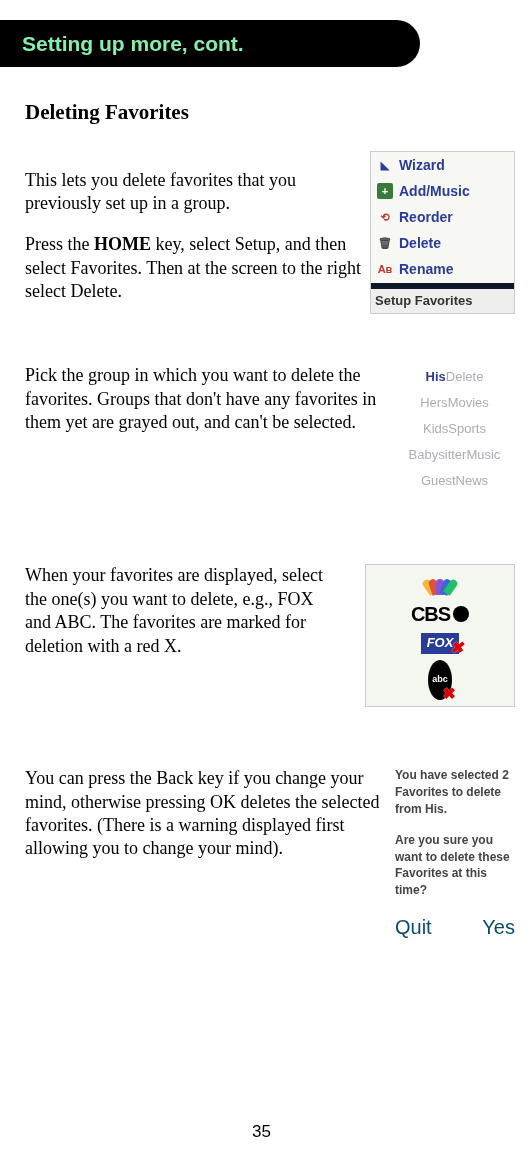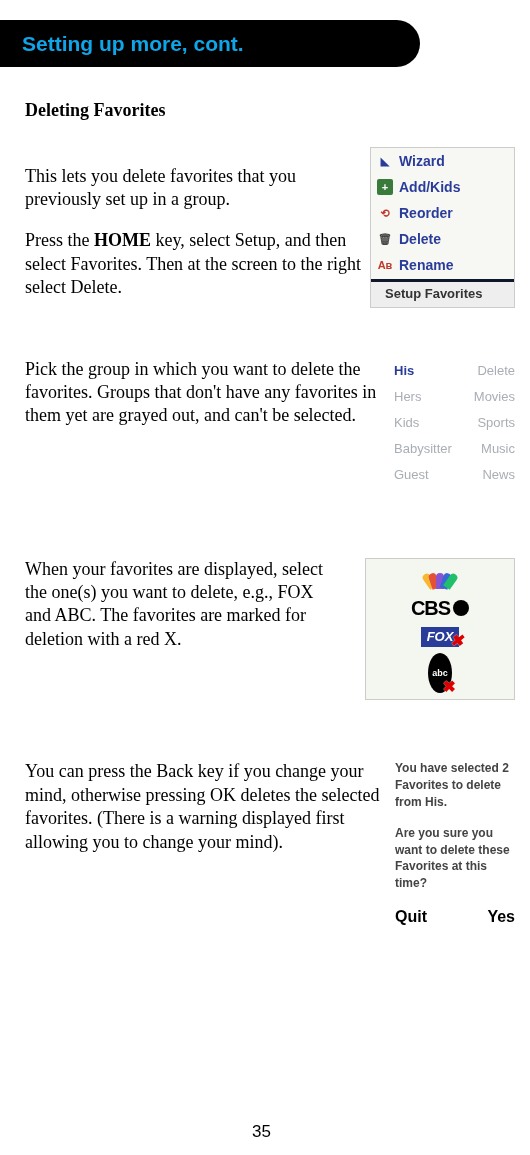--- a/index.html
+++ b/index.html
@@ -8,64 +8,64 @@
     height: 1155px;
     font-family: Georgia, 'Times New Roman', serif;
     background: #fff;
     color: #000;
     position: relative;
     font-size: 18px;
     line-height: 1.3;
   }
   .header-pill {
     background: #000;
-    color: #0ea5e9;
+    color: #86efac;
     font-family: Arial, Helvetica, sans-serif;
     font-weight: bold;
     font-size: 21px;
     padding: 10px 22px;
     border-radius: 0 30px 30px 0;
     display: inline-block;
     margin-top: 20px;
     width: 420px;
   }
   .section {
     display: flex;
     align-items: flex-start;
     padding: 0 15px 0 25px;
     margin-top: 24px;
   }
   .section .text-col { flex: 1; padding-right: 8px; }
   .section .img-col { flex-shrink: 0; }
-  .big-title { font-size: 18px; font-weight: bold; margin-top: 32px; margin-left: 25px; font-family: Georgia, serif; }
+  .big-title { font-size: 21px; font-weight: bold; margin-top: 32px; margin-left: 25px; font-family: Georgia, serif; }
   .para { margin-top: 18px; }
   .bold { font-weight: bold; }
   .page-num { position: absolute; bottom: 12px; left: 0; right: 7px; text-align: center; font-family: Arial, sans-serif; font-size: 17px; }
 
   
   .mock-menu {
     width: 145px;
     font-family: Arial, sans-serif;
     font-size: 14px;
     background: #f7f7f4;
     border: 1px solid #ccc;
   }
   .mock-menu .row { display: flex; align-items: center; padding: 4px 6px; gap: 6px; color: #2a3c9a; font-weight: bold; }
   .mock-menu .ico { width: 16px; height: 16px; display: inline-flex; align-items: center; justify-content: center; font-size: 11px; border-radius: 2px; }
-  .mock-menu .title { background: #eee; padding: 4px 14px; color: #333; font-weight: bold; font-size: 13px; border-top: 3px solid #0f172a; }
+  .mock-menu .title { background: #eee; padding: 4px 4px; color: #333; font-weight: bold; font-size: 13px; border-top: 6px solid #0f172a; }
 
   .mock-groups {
     width: 125px;
     font-family: Arial, sans-serif;
     font-size: 13px;
     color: #a9aeb4;
     line-height: 2;
     padding-left: 4px;
   }
-  .mock-groups .grow { display: flex; justify-content: space-between; }
+  .mock-groups .grow { display: flex; justify-content: center; }
   .mock-groups .active { color: #2a3c9a; font-weight: bold; }
 
   .mock-logos {
     width: 150px;
     font-family: Arial, sans-serif;
     background: #f4f6f0;
     border: 1px solid #ccc;
     padding: 6px 4px;
     text-align: center;
   }
@@ -94,21 +94,21 @@
   }
 
   .mock-confirm {
     width: 120px;
     font-family: Arial, sans-serif;
     font-size: 12px;
     color: #444;
     line-height: 1.4;
   }
   .mock-confirm .block { margin-bottom: 14px; font-weight: bold; }
-  .mock-confirm .btnrow { display: flex; justify-content: space-between; color: #000000; font-weight: bold; font-size: 16px; margin-top: 8px; }
+  .mock-confirm .btnrow { display: flex; justify-content: space-between; color: #0c4a6e; font-weight: normal; font-size: 20px; margin-top: 8px; }
 
   .wide-text { width: 390px; }
 </style>
 </head>
 <body>
 
 
 
 <div class="header-pill">Setting up more, cont.</div>
 
@@ -123,21 +123,21 @@
     </div>
   </div>
   <div class="img-col">
     <div class="mock-menu">
       <div class="row">
         <span class="ico" style="color:#2a3c9a;">◣</span>
         <span>Wizard</span>
       </div>
       <div class="row">
         <span class="ico" style="background:#3a7a3a;color:#fff;">+</span>
-        <span>Add/Kids</span>
+        <span>Add/Music</span>
       </div>
       <div class="row">
         <span class="ico" style="color:#c0392b;">⟲</span>
         <span>Reorder</span>
       </div>
       <div class="row">
         <span class="ico" style="color:#444;">🗑</span>
         <span>Delete</span>
       </div>
       <div class="row">

